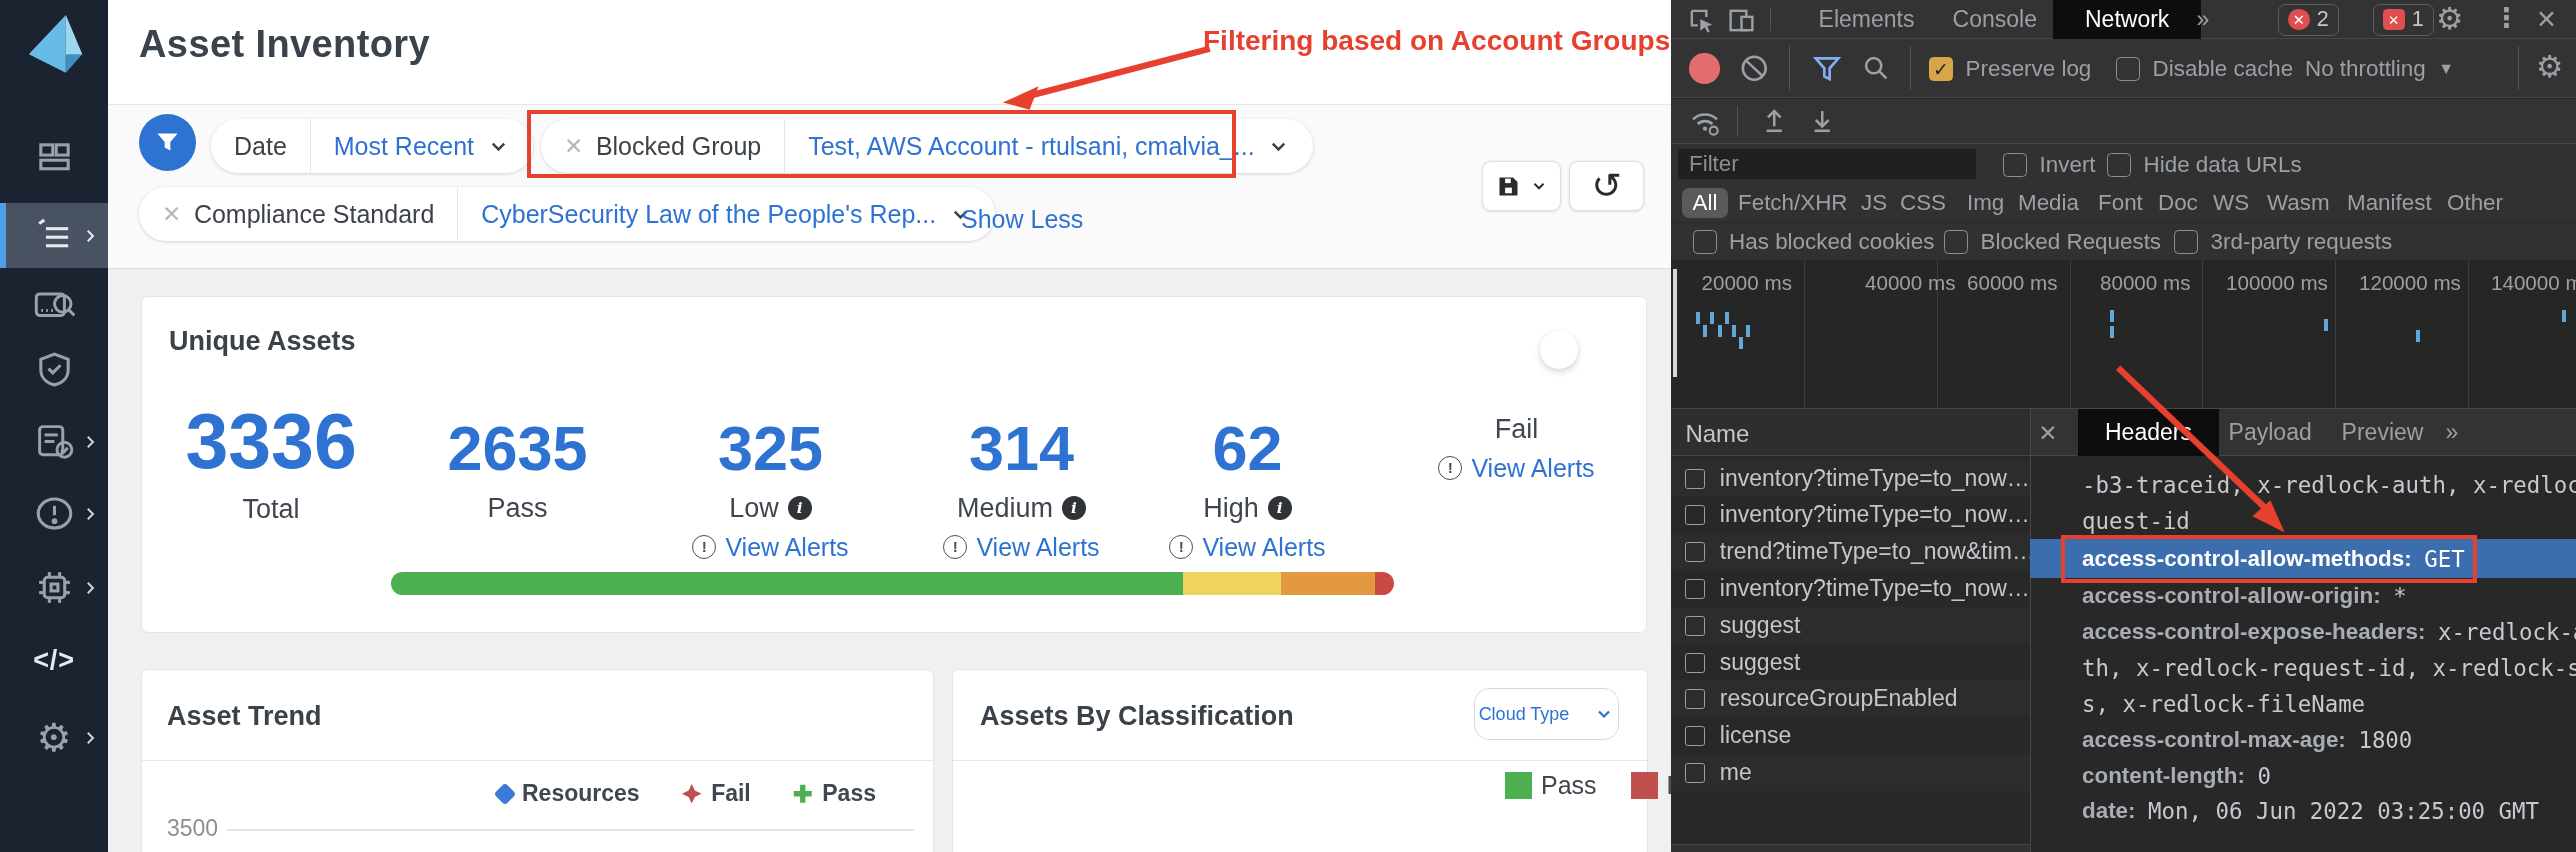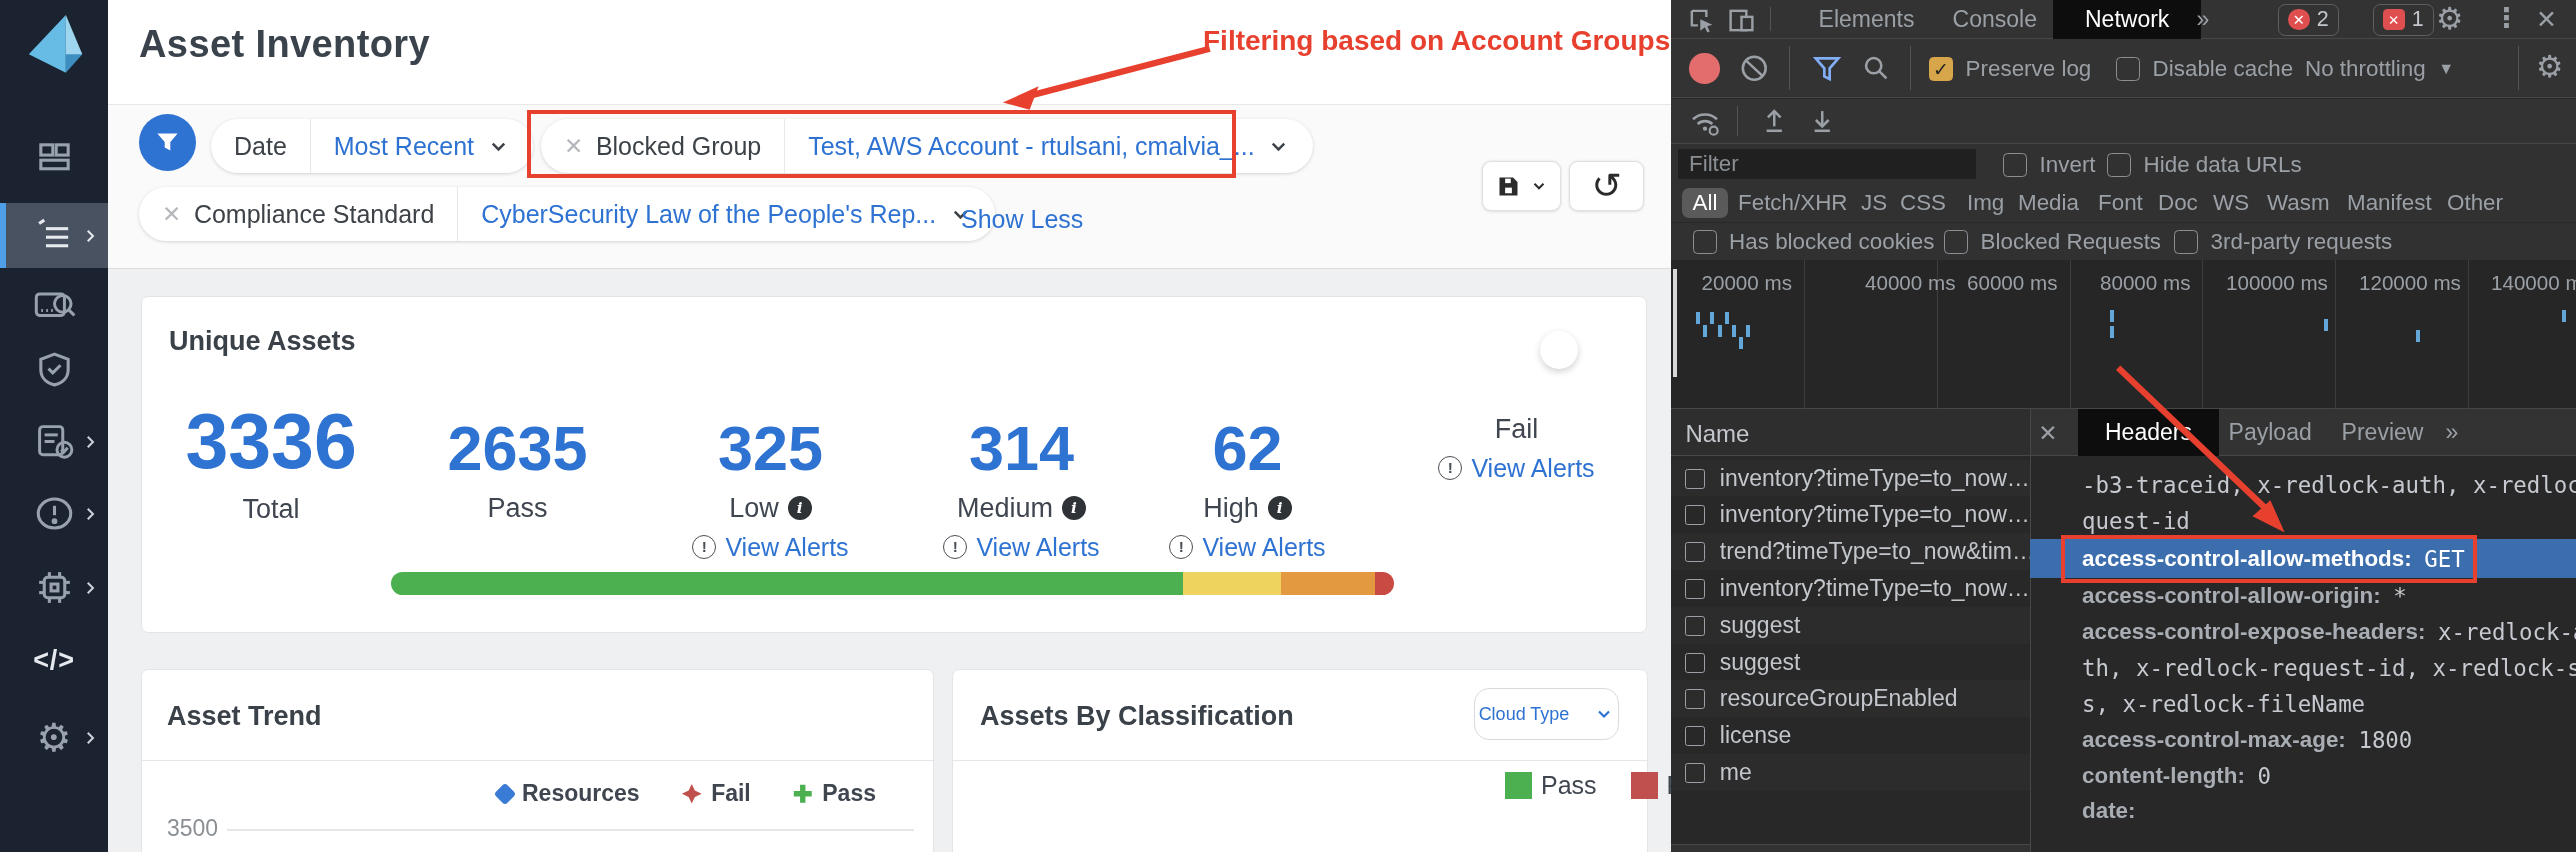--- a/index.html
+++ b/index.html
@@ -685,20 +685,21 @@
     <div class="hdr-line mono" style="top:722px;">
       <span class="hdr-name">access-control-max-age:</span>
         <span>1800</span>
     </div>
     <div class="hdr-line mono" style="top:758px;">
       <span class="hdr-name">content-length:</span>
         <span>0</span>
     </div>
     <div class="hdr-line mono" style="top:793px;">
       <span class="hdr-name">date:</span>
+        <span>Mon, 06 Jun 2022 03:25:00 GMT</span>
     </div>
 
     <div class="red-box" style="left:390px; top:535px; width:416px; height:48px;"></div>
     <svg class="abs" style="left:431px; top:357px;" width="206" height="188" viewBox="0 0 230 210">
       <line x1="18" y1="12" x2="192" y2="178" stroke="#e8402e" stroke-width="7"></line>
       <polygon points="204,196 168,178 188,160" fill="#e8402e"></polygon>
     </svg>
   </div>
 </div>
 

